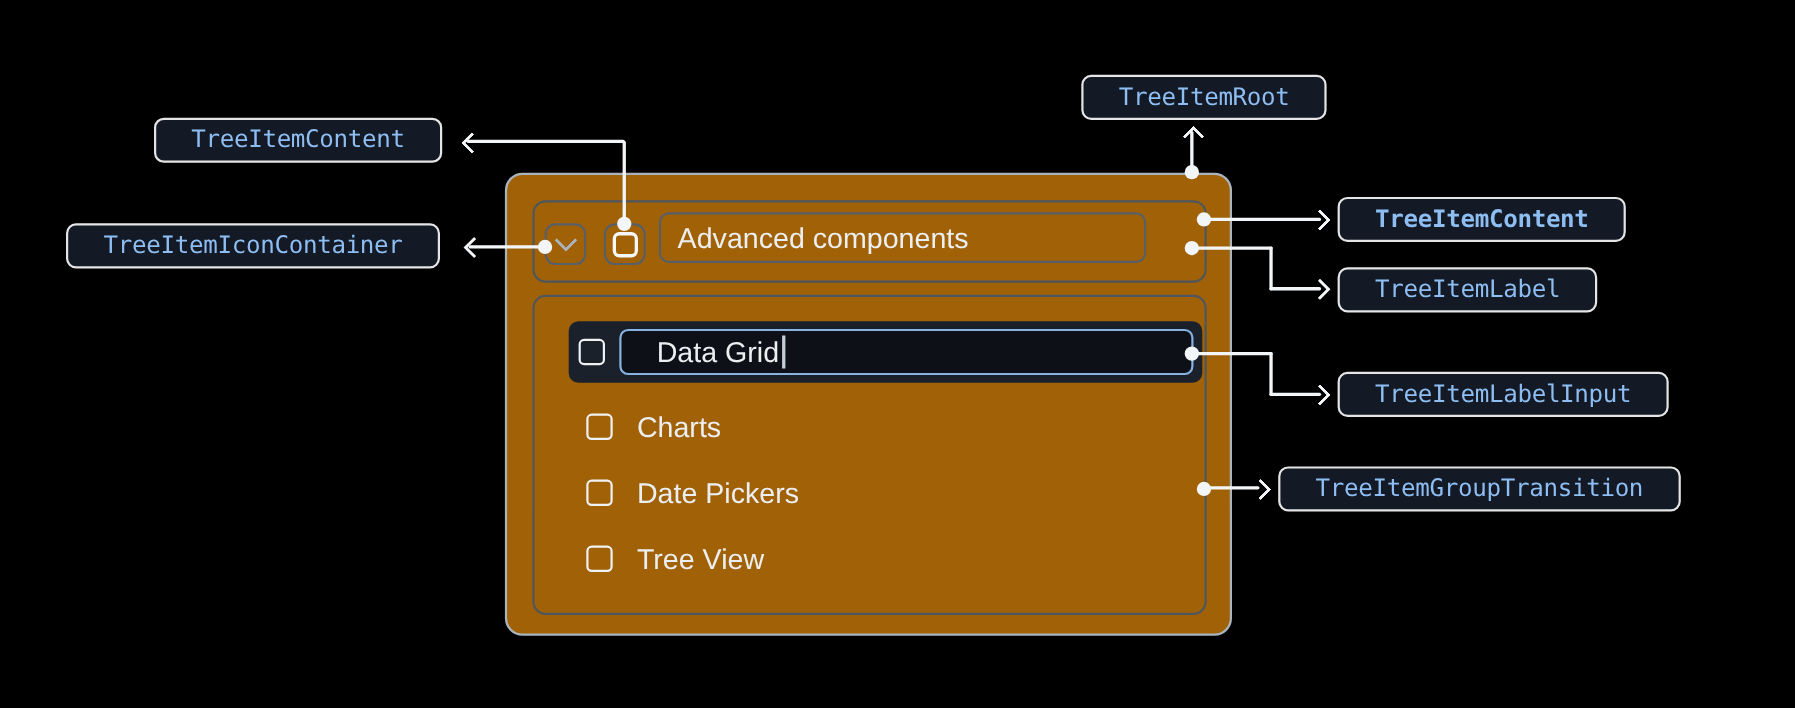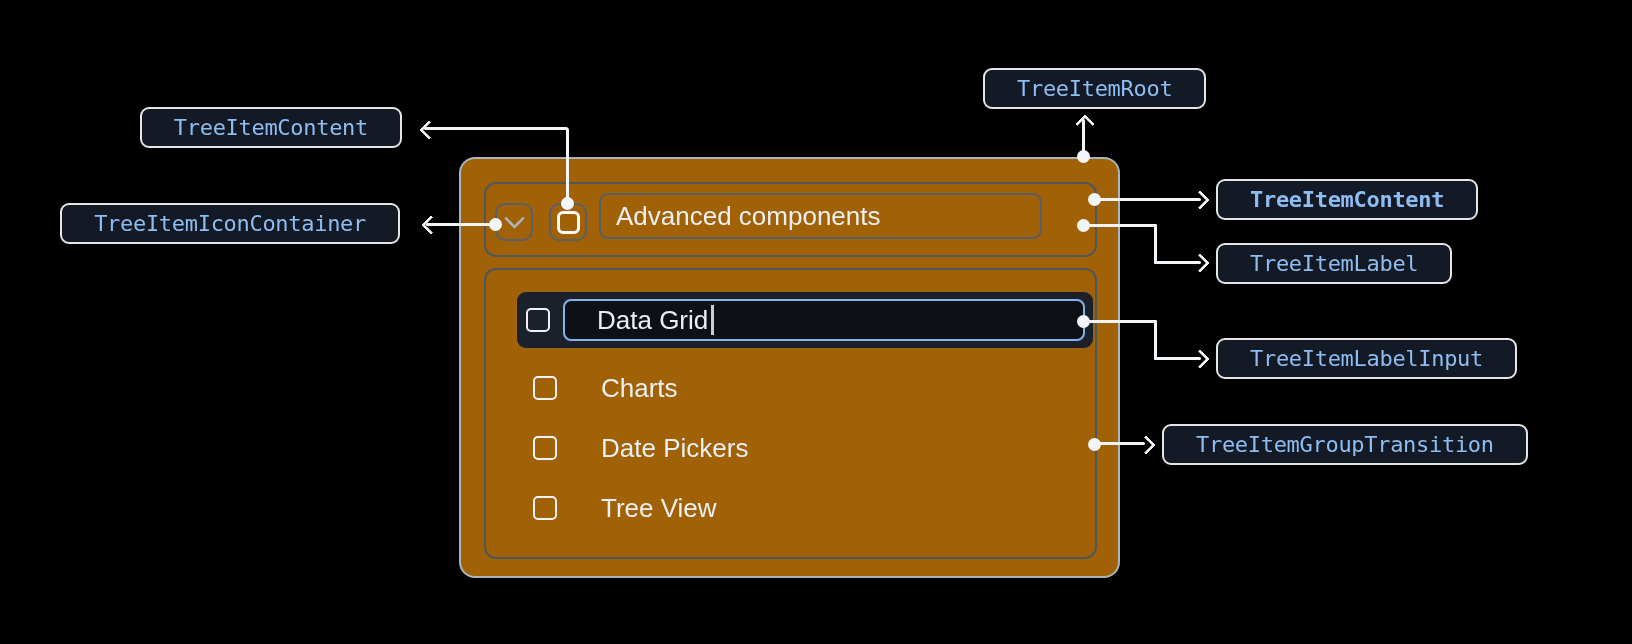--- a/index.html
+++ b/index.html
@@ -38,21 +38,21 @@
   #group{position:absolute;left:23px;top:109px;width:613px;height:291px;box-sizing:border-box;
         border:2px solid #4e565e;border-radius:12px;}
   #edit-row{position:absolute;left:31px;top:22px;width:576px;height:56px;
         background:#1b212a;border-radius:9px;}
   #edit-row .cb-glyph{position:absolute;left:9px;top:16px;}
   .cb-glyph{width:24px;height:24px;box-sizing:border-box;border:2.5px solid #eff2f4;border-radius:5px;flex:none;}
   #label-input{position:absolute;left:46px;top:7px;width:522px;height:42px;box-sizing:border-box;
         background:#0d1117;border:2px solid #86b2e4;border-radius:8px;
         display:flex;align-items:center;padding-left:32px;color:#eceff1;font-size:26px;}
   .caret{display:inline-block;width:2.5px;height:30px;background:#c6cdd4;margin-left:3px;}
-  .plain-row{position:absolute;left:47px;height:34px;display:flex;align-items:center;gap:44px;
+  .plain-row{position:absolute;left:47px;height:34px;display:flex;align-items:center;gap:22px;
         color:#eceff1;font-size:26px;}
   .row-label{white-space:nowrap;}
 </style>
 </head>
 <body>
 
 <div id="canvas">
 
   <div id="root">
 

